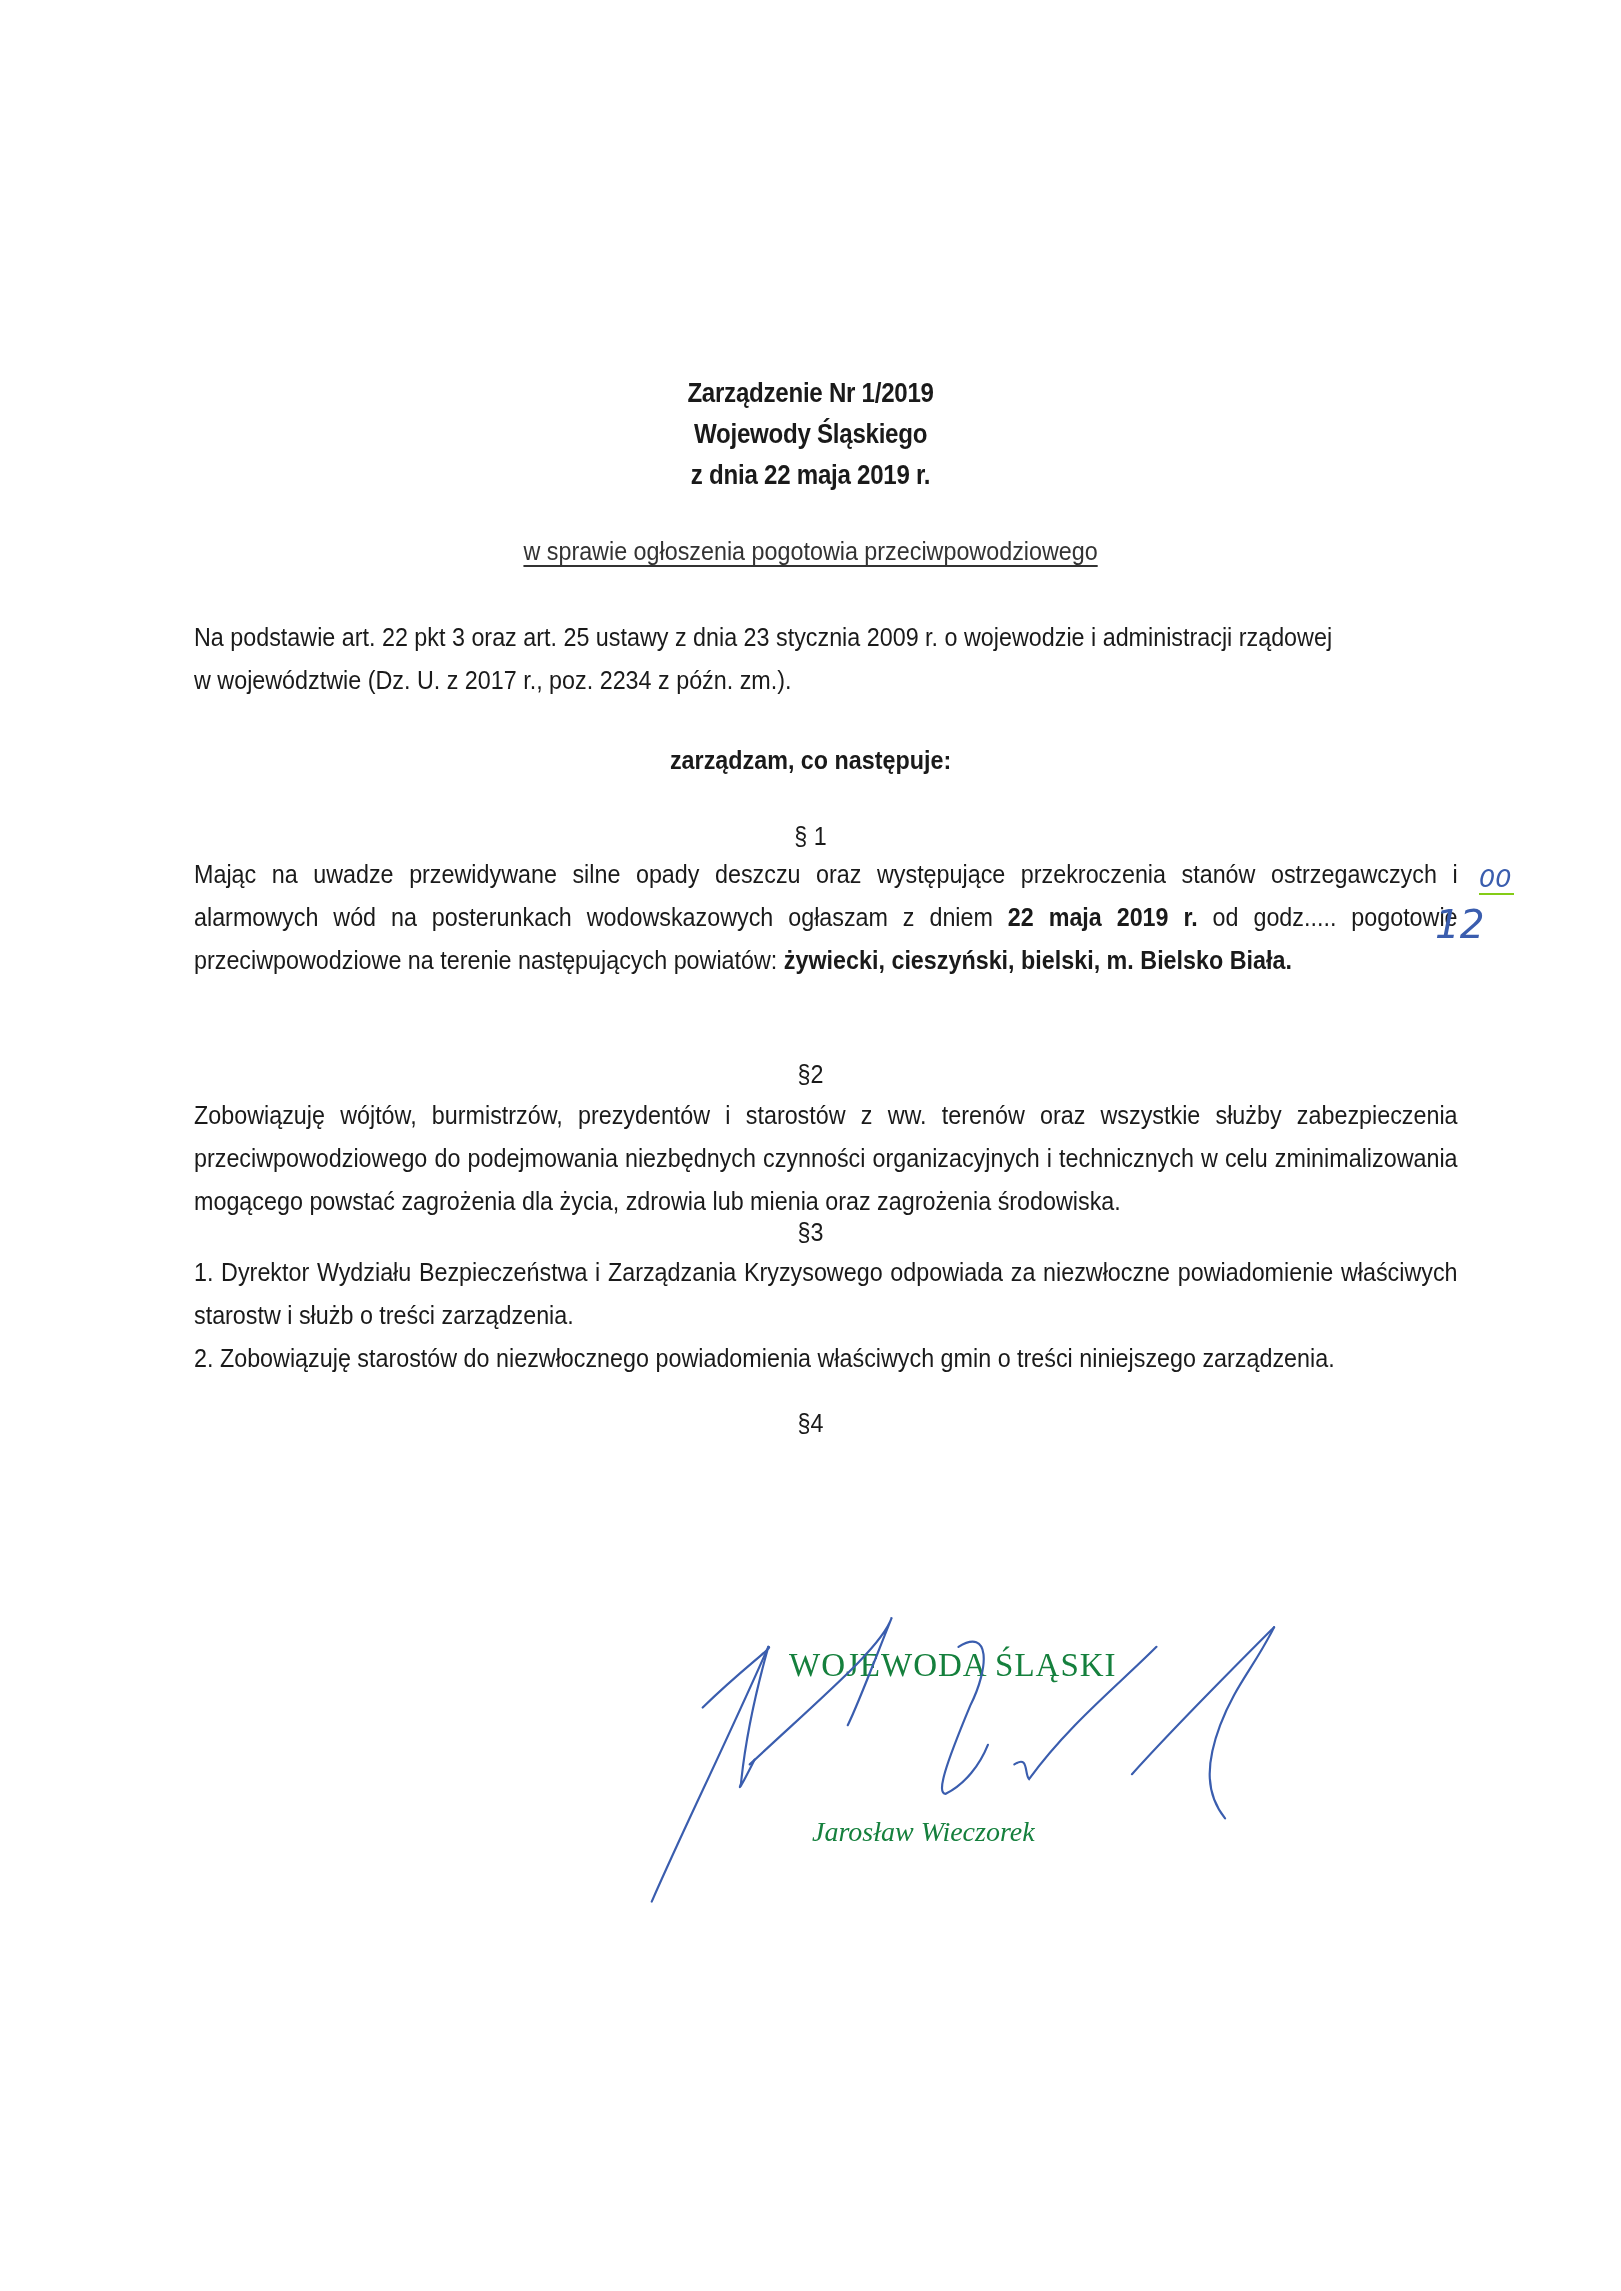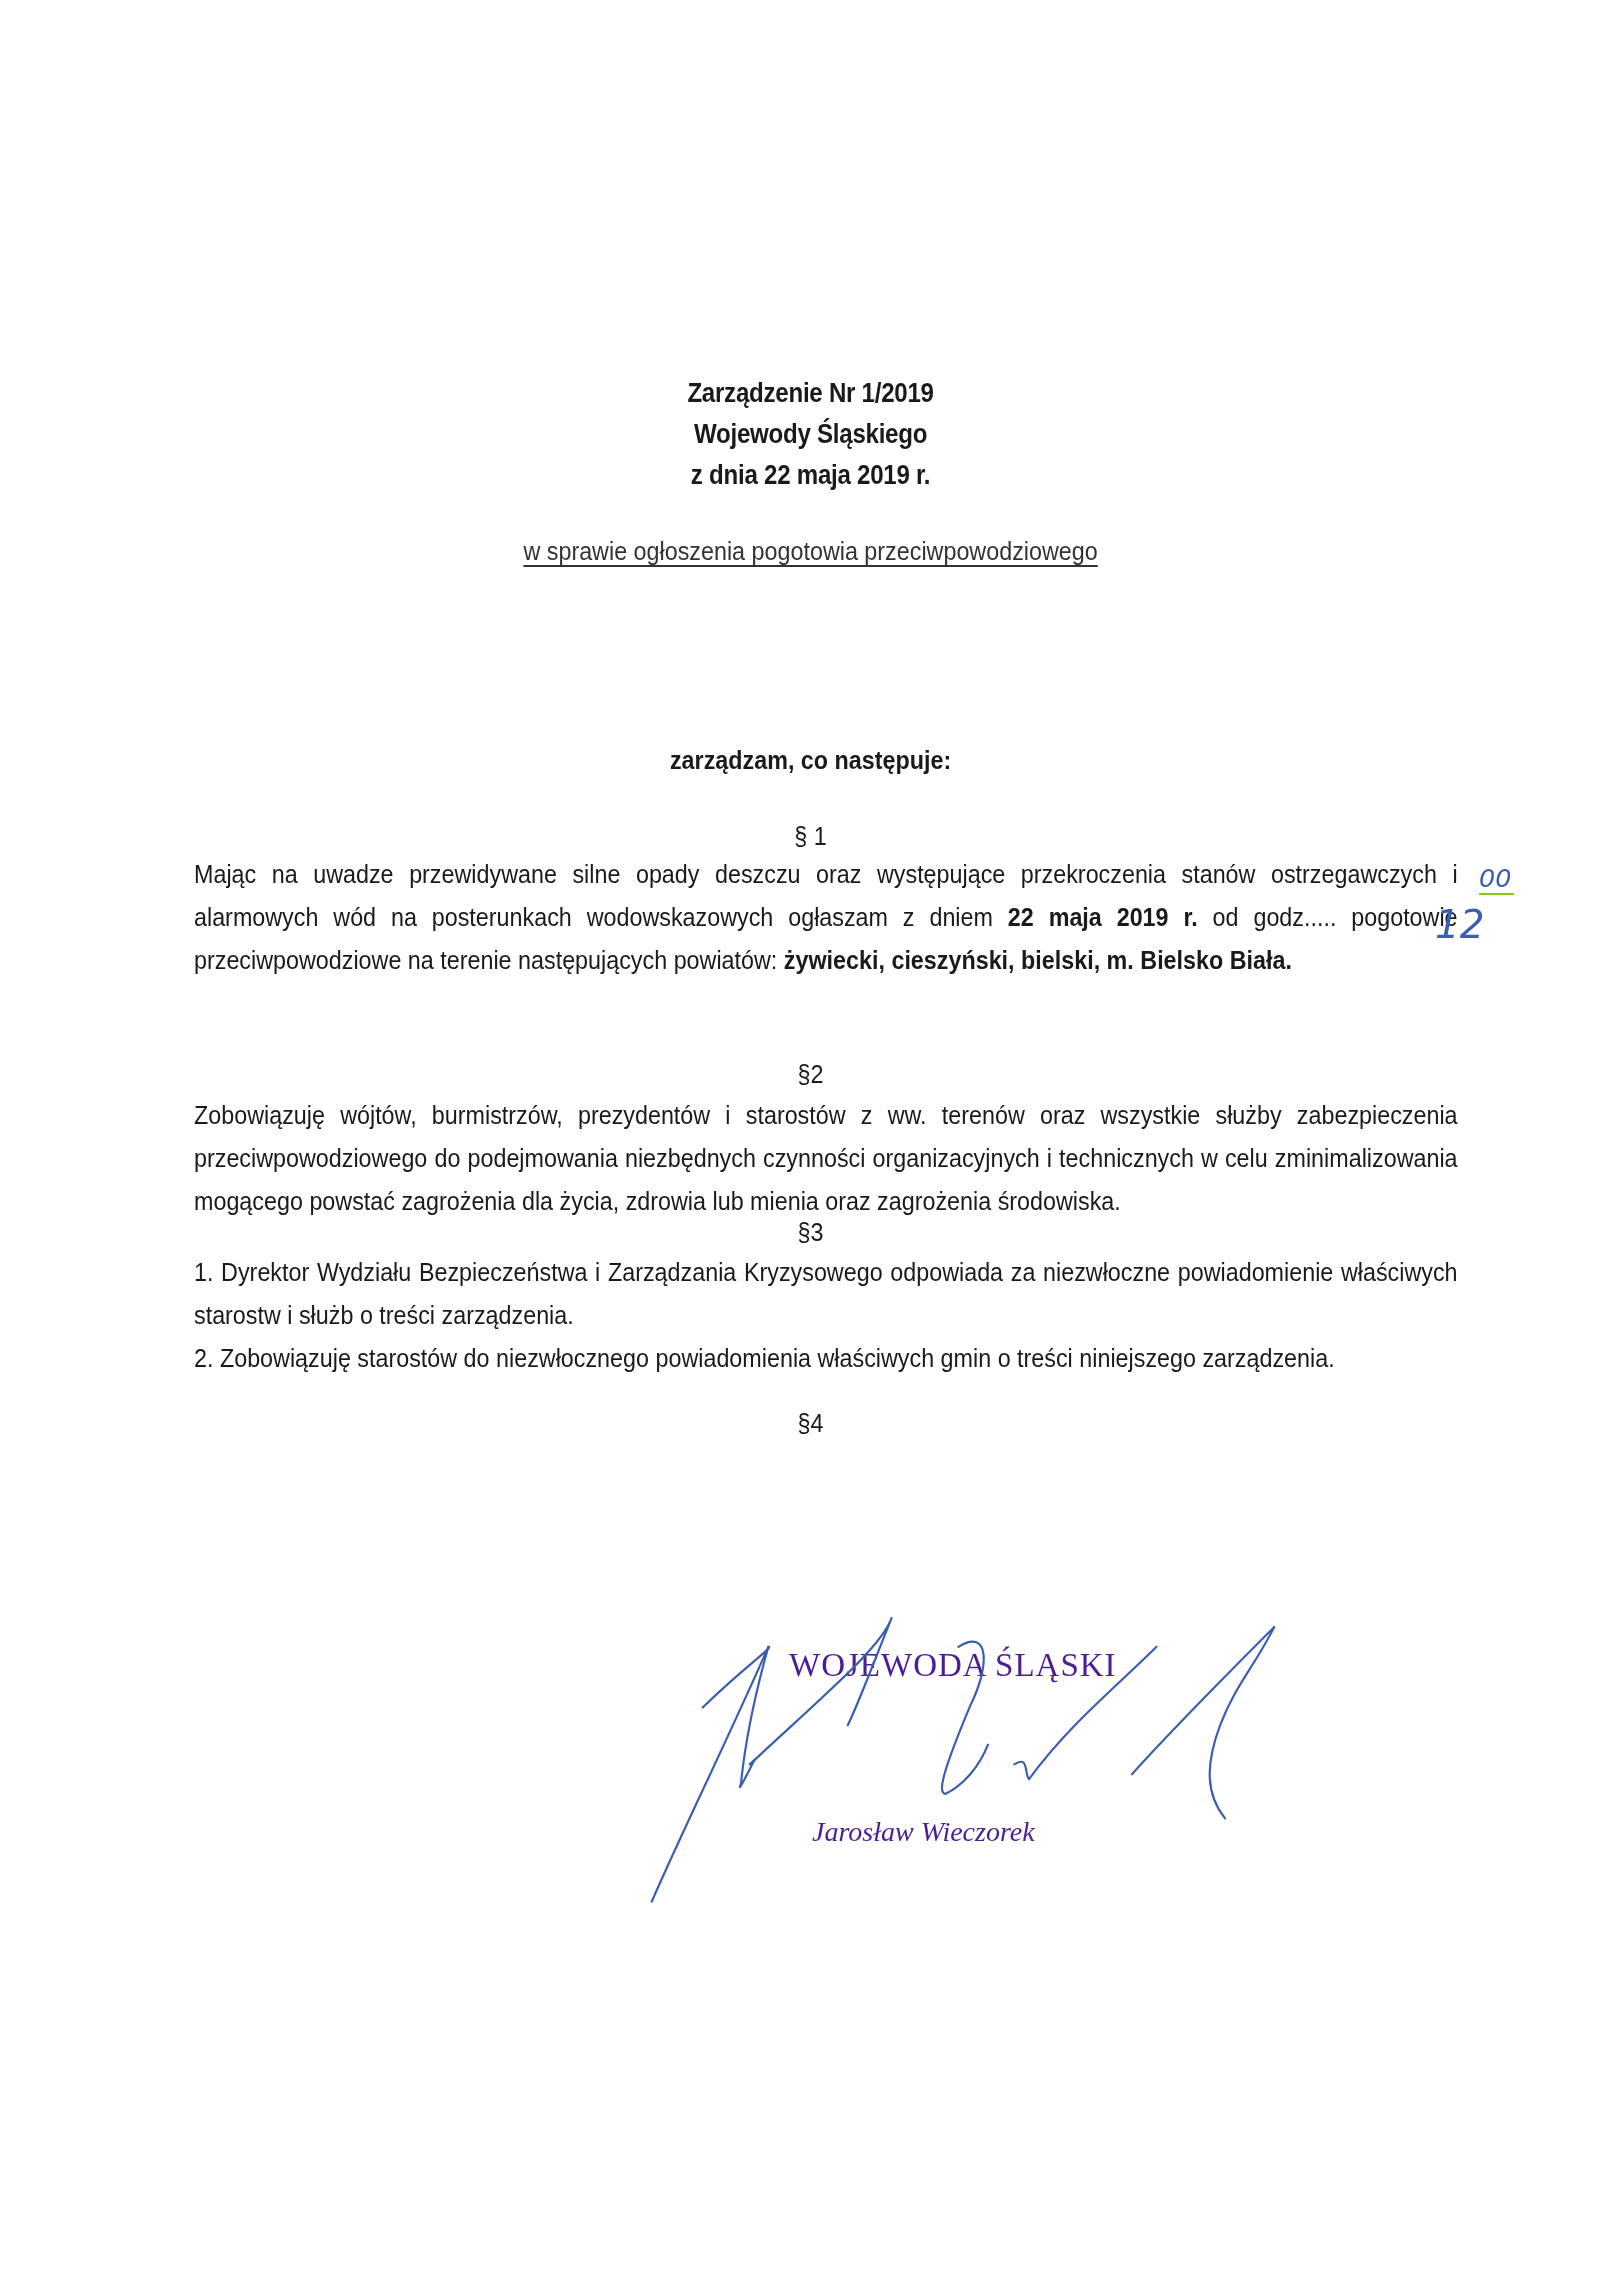--- a/index.html
+++ b/index.html
@@ -10,38 +10,44 @@
             font-size: 27.4px; letter-spacing: -0.3px; transform: scaleX(0.88); transform-origin: 811px 0; }
   .header div { line-height: 41px; }
   .subject { position: absolute; top: 536px; left: 0; width: 1621px; text-align: center; font-size: 26.5px;
              color: #333; transform: scaleX(0.88); transform-origin: 811px 0; }
   .subject span { text-decoration: underline; text-underline-offset: 4.9px; }
   .body-text { position: absolute; left: 194px; width: 1264px; font-size: 26.5px; line-height: 43px;
                text-align: justify; }
   .cond { display: inline-block; transform: scaleX(0.88); transform-origin: 0 0; width: 113.6%; }
   .center { position: absolute; left: 0; width: 1621px; text-align: center; font-size: 26.5px; }
   .bold { font-weight: bold; }
-  .stamp { position: absolute; font-family: "Liberation Serif", serif; color: #4c1d95; }
+  .stamp { position: absolute; font-family: "Liberation Serif", serif; color: #15803d; }
   svg.sig { position: absolute; left: 0; top: 0; }
 </style>
 </head>
 <body>
 
 <div class="page">
 
   <div class="header" style="top:372px;">
     <div>Zarządzenie Nr 1/2019</div>
     <div>Wojewody Śląskiego</div>
     <div>z dnia 22 maja 2019 r.</div>
   </div>
 
   <div class="subject">
     <span>w sprawie ogłoszenia pogotowia przeciwpowodziowego</span>
   </div>
 
+  <div class="body-text" style="top:616px;">
+    <span class="cond">
+      <span>Na podstawie art. 22 pkt 3 oraz art. 25 ustawy z dnia 23 stycznia 2009 r. o wojewodzie i administracji rządowej</span><br>
+      <span>w województwie (Dz. U. z 2017 r., poz. 2234 z późn. zm.).</span>
+    </span>
+  </div>
 
   <div class="center bold" style="top:745px; transform:scaleX(0.88); transform-origin:811px 0;">zarządzam, co następuje:</div>
 
   <div class="center" style="top:821px; transform:scaleX(0.88); transform-origin:811px 0;">§ 1</div>
 
   <div class="body-text" style="top:853px;">
     <span class="cond">
       <span>Mając na uwadze przewidywane silne opady deszczu oraz występujące przekroczenia stanów ostrzegawczych i alarmowych wód na posterunkach wodowskazowych ogłaszam z dniem </span><span class="bold">22 maja 2019 r.</span><span> od godz.....</span><span> pogotowie przeciwpowodziowe na terenie następujących powiatów: </span><span class="bold">żywiecki, cieszyński, bielski, m. Bielsko Biała.</span>
     </span>
   </div>

